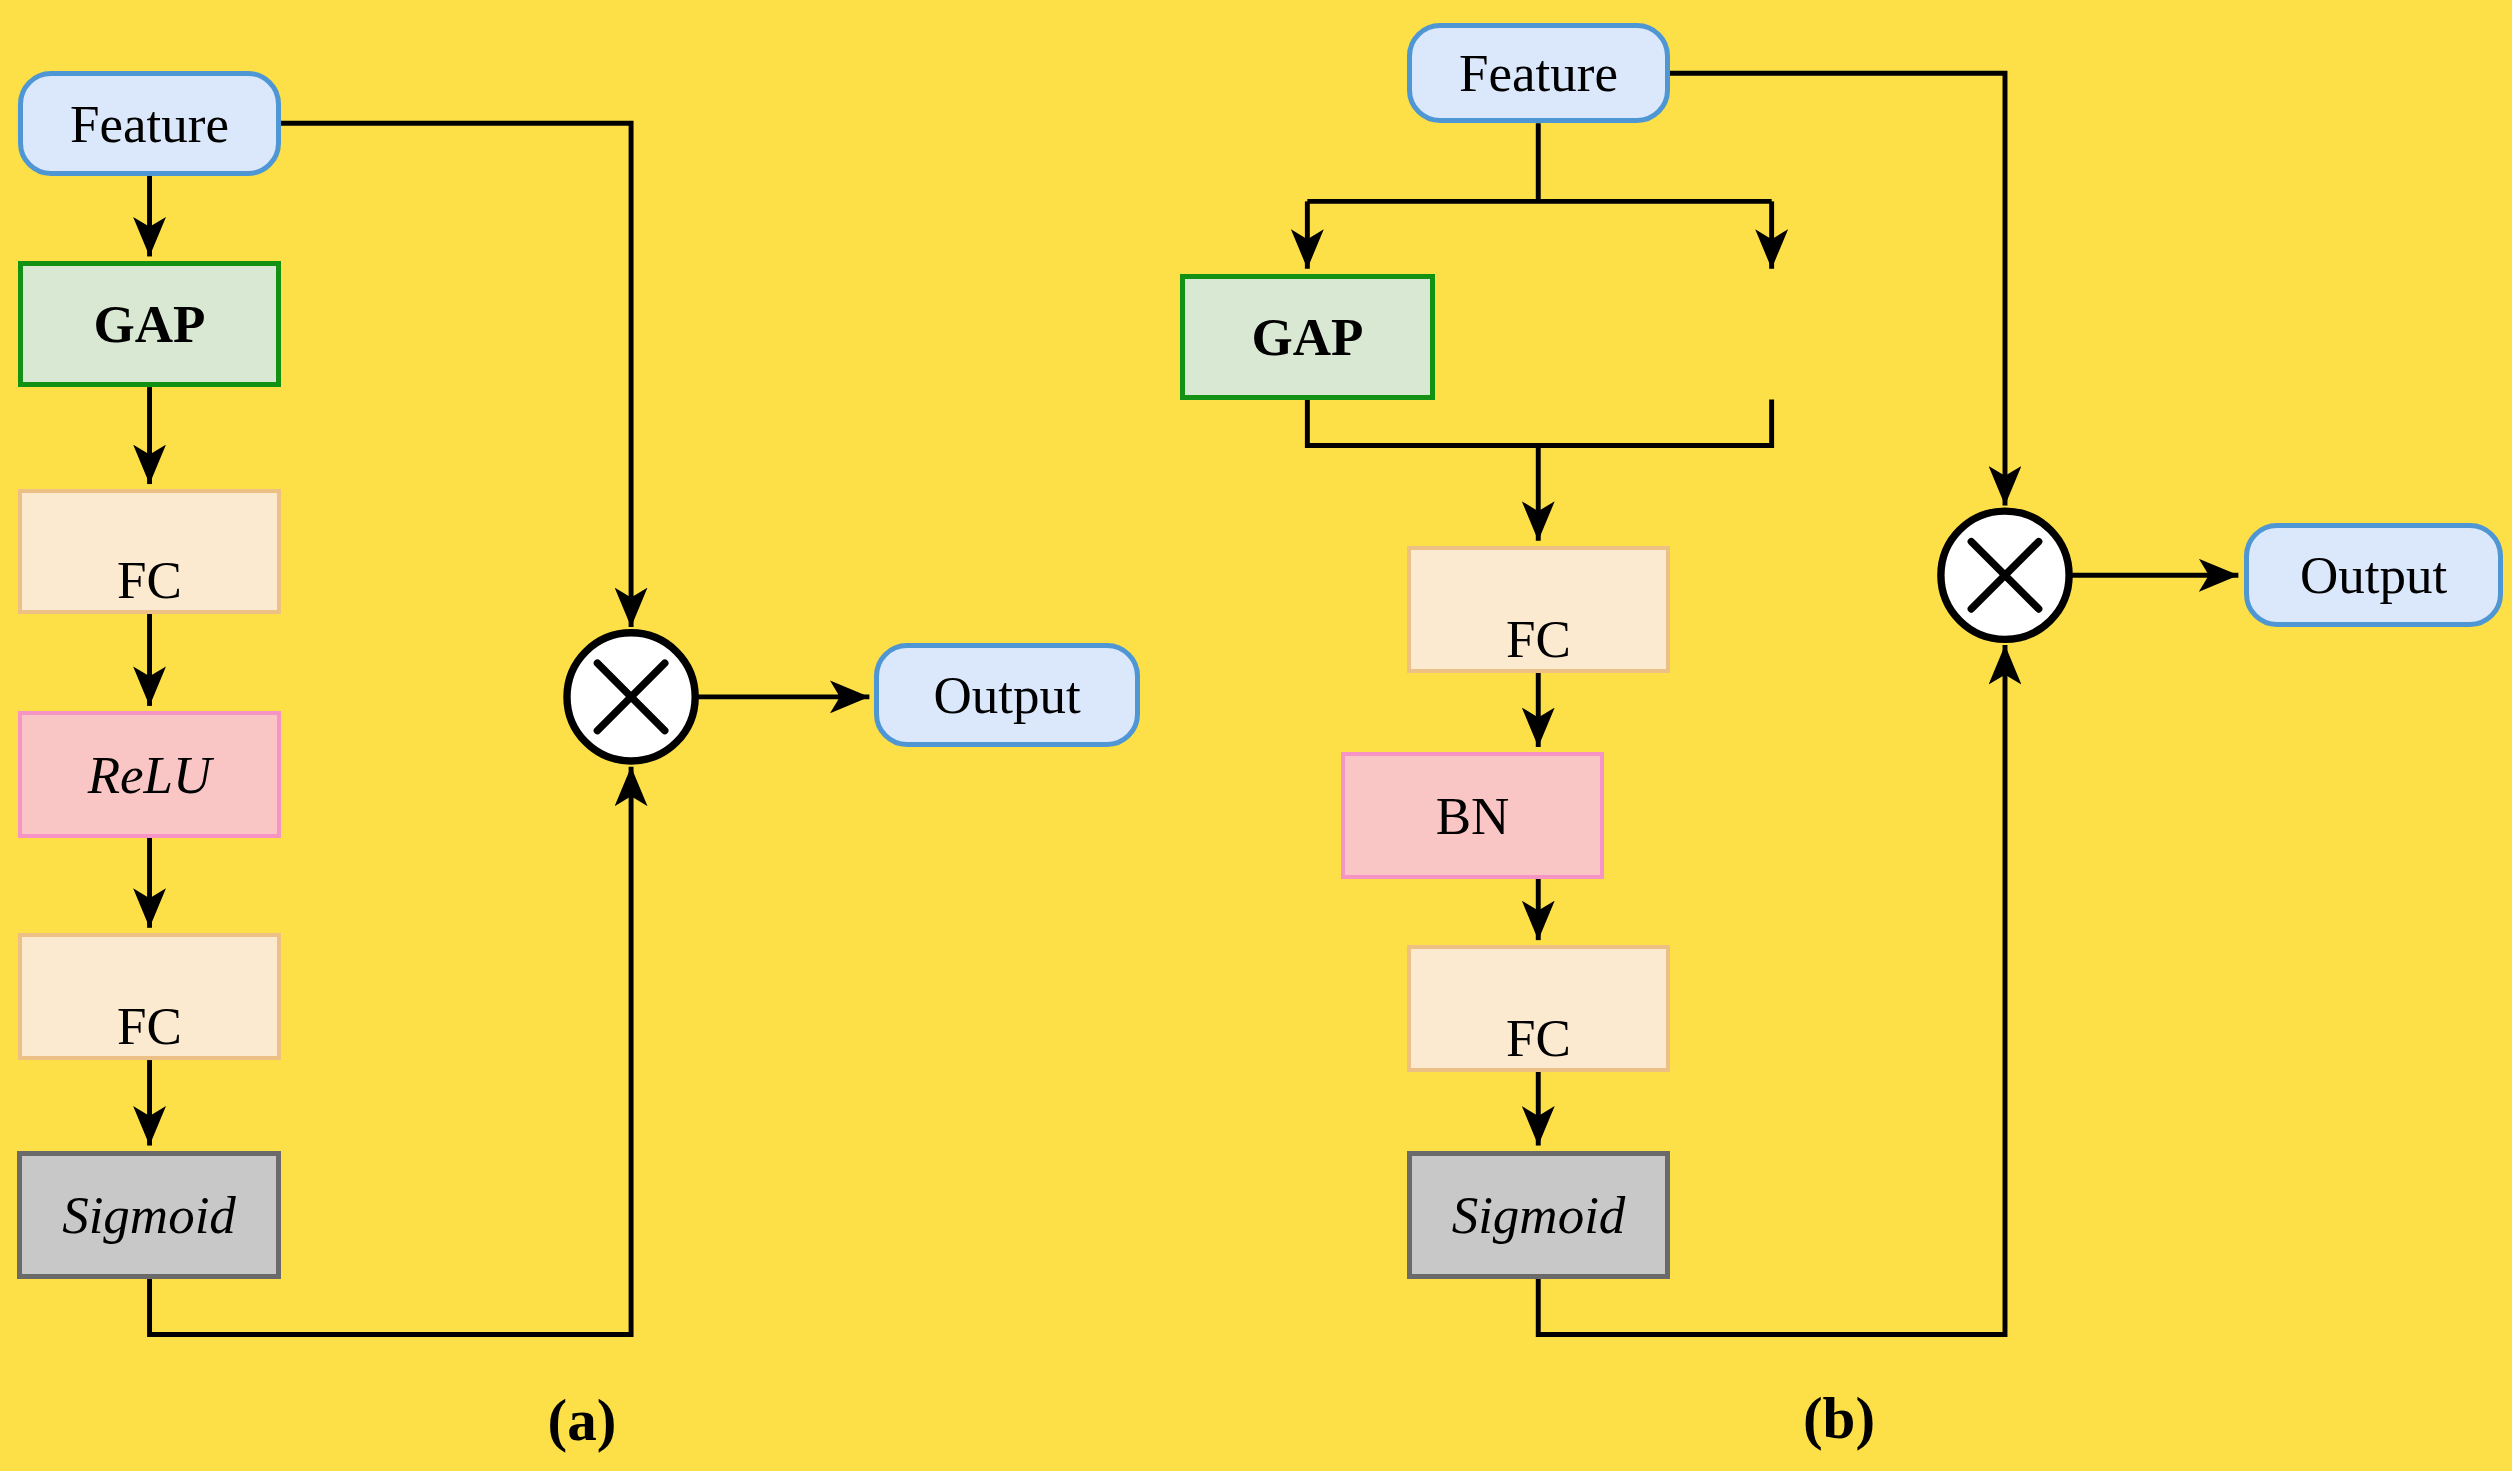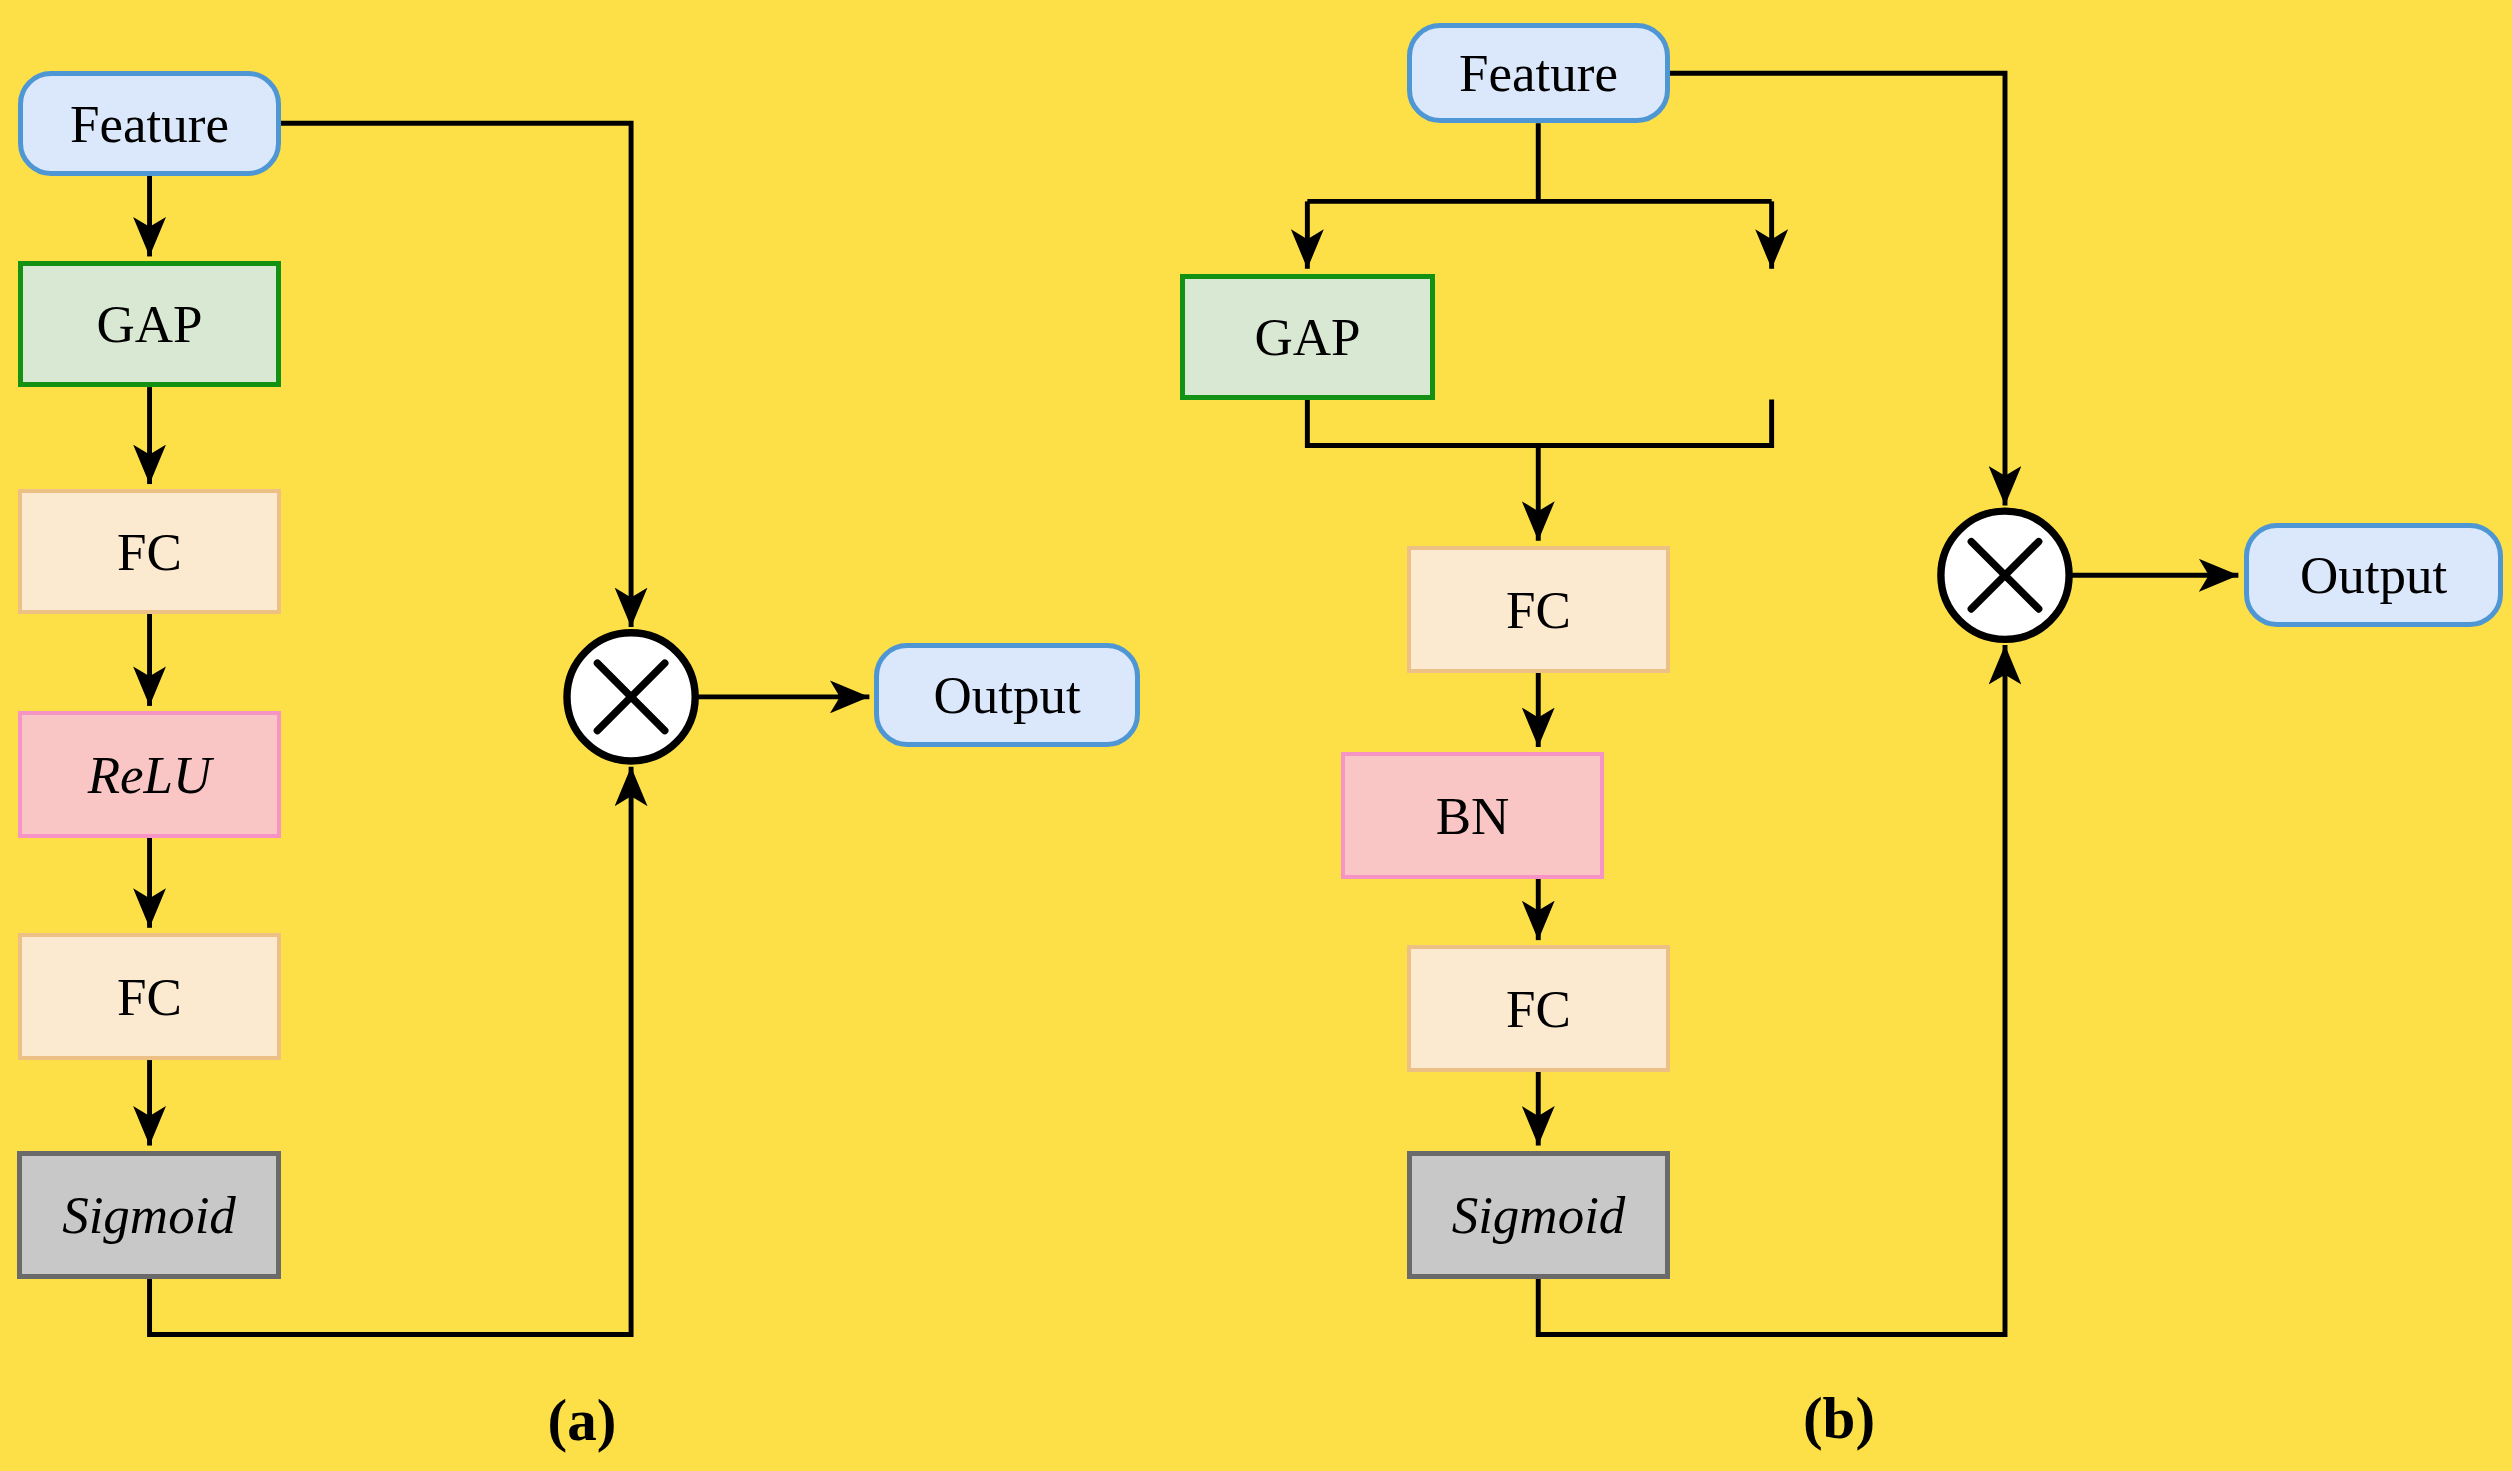--- a/index.html
+++ b/index.html
@@ -29,24 +29,26 @@
     white-space: nowrap;
   }
   .node.blue {
     background: var(--feature-fill, #dbe7fb);
     border: 5.8px solid var(--feature-border, #4e96d4);
     border-radius: 33px;
   }
   .node.green {
     background: var(--pool-fill, #d9e8d3);
     border: 5.8px solid var(--pool-border, #129113);
+    font-weight: bold;
   }
   .node.orange {
     background: var(--fc-fill, #fcead0);
     border: 4.1px solid var(--fc-border, #edc085);
+    align-items: flex-end;
   }
   .node.pink {
     background: var(--norm-fill, #fac6c5);
     border: 4.1px solid var(--norm-border, #f695c5);
   }
   .node.gray {
     background: var(--sigmoid-fill, #c8c8c8);
     border: 5.8px solid var(--sigmoid-border, #6a6a6a);
   }
   .node.italic { font-style: italic; font-family: Liberation Serif, serif; }

